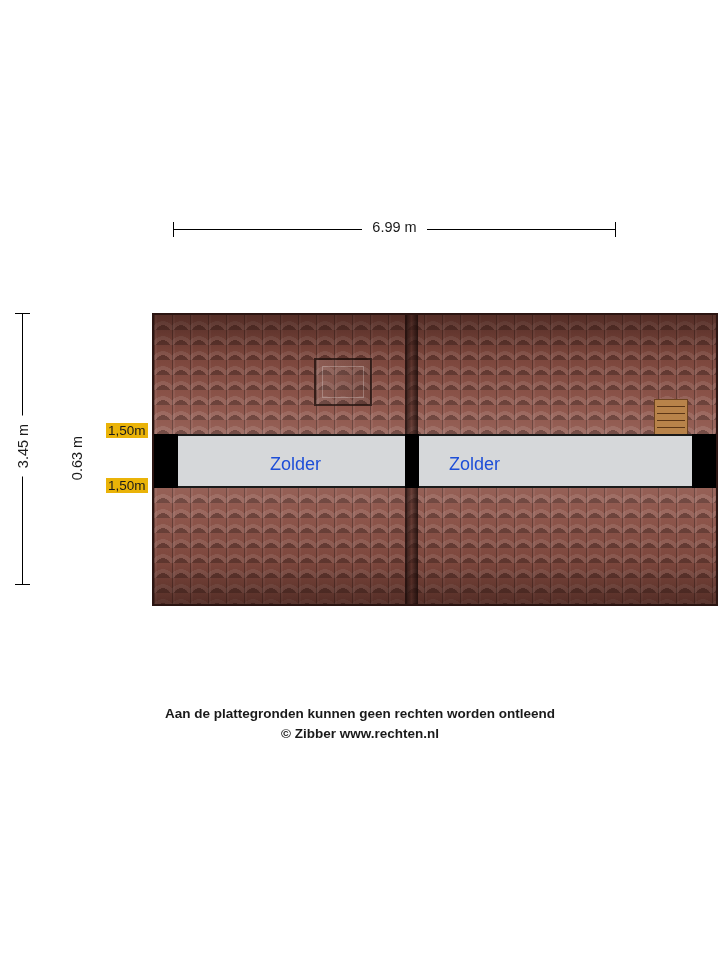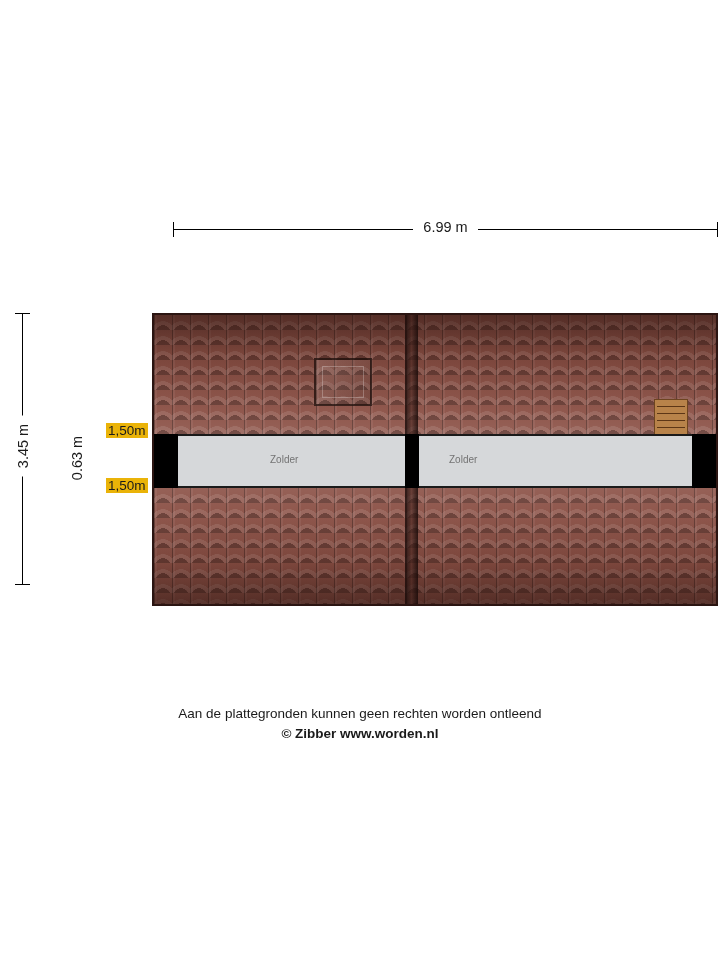--- a/index.html
+++ b/index.html
@@ -14,21 +14,21 @@
     font-family: "Liberation Sans", sans-serif;
     color: #1a1a1a;
     overflow: hidden;
   }
 
   
   #top-dim {
     position: absolute;
     left: 173px;
     top: 217px;
-    width: 545px;
+    width: 443px;
     height: 30px;
   }
   #top-dim .line {
     position: absolute;
     left: 0;
     top: 12px;
     width: 100%;
     height: 1px;
     background: #000;
   }
@@ -216,22 +216,22 @@
     position: absolute;
     left: 0; top: 0;
     width: 100%; height: 100%;
     border: 2px solid #2b1512;
     box-sizing: border-box;
     pointer-events: none;
   }
 
   .room-label {
     position: absolute;
-    font-size: 10px;
-    color: #737373;
+    font-size: 18px;
+    color: #1d4ed8;
     white-space: nowrap;
   }
   #room-label-1 { left: 118px; top: 141px; }
   #room-label-2 { left: 297px; top: 141px; }
 
   
   .inner-dim {
     position: absolute;
     font-size: 13.5px;
     color: #1a1a1a;
@@ -282,21 +282,21 @@
   
   #footer {
     position: absolute;
     left: 0;
     top: 706px;
     width: 100%;
     text-align: center;
   }
   #footer .line1 {
     font-size: 13.5px;
-    font-weight: normal;
+    font-weight: bold;
     color: #1a1a1a;
     margin-bottom: 5px;
   }
   #footer .line2 {
     font-size: 13.5px;
     font-weight: bold;
     color: #1a1a1a;
   }
 </style>
 </head>
@@ -349,14 +349,14 @@
   <div class="room-label" id="room-label-2">Zolder</div>
 
   <div class="inner-dim" id="dim-150-top">1,50m</div>
   <div class="inner-dim" id="dim-150-bottom">1,50m</div>
 
   <div class="plan-frame"></div>
 </div>
 
 <div id="footer">
   <div class="line1">Aan de plattegronden kunnen geen rechten worden ontleend</div>
-  <div class="line2">© Zibber www.worden.nl</div>
+  <div class="line2">© Zibber www.rechten.nl</div>
 </div>
 
 </body></html>

